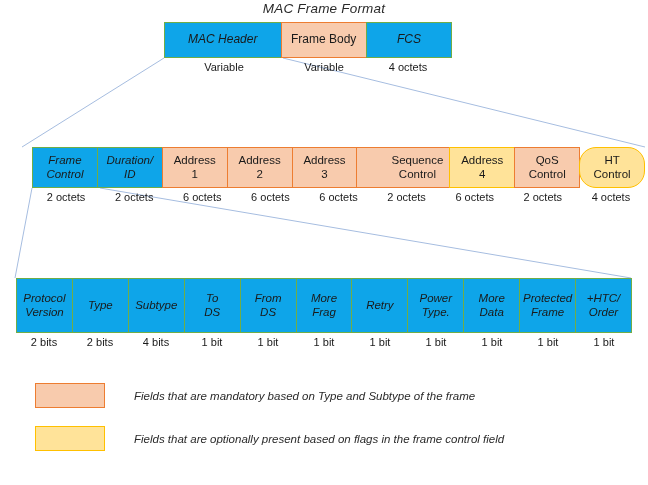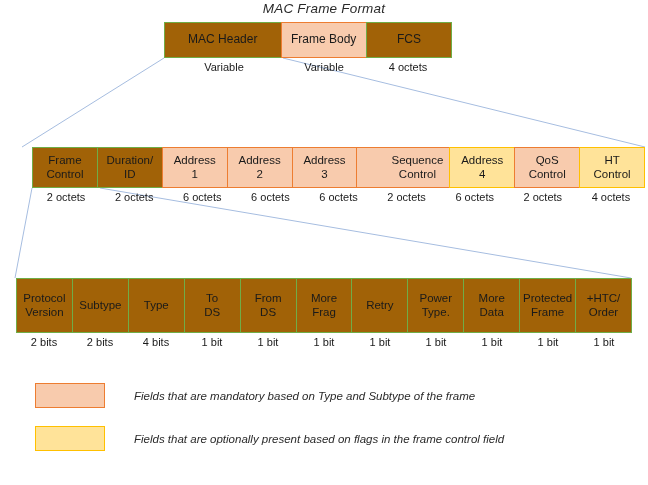--- a/index.html
+++ b/index.html
@@ -54,21 +54,21 @@
     text-align: center;
     font-size: 11.5px;
     line-height: 13.5px;
     border: 1px solid #70AD47;
     margin-left: -1px;
     padding: 1px 2px;
     overflow: hidden;
     white-space: pre-line;
   }
   .cell:first-child { margin-left: 0; }
-  .c-green  { background: #a16207; border-color: #70AD47; }
+  .c-green  { background: #0ea5e9; border-color: #70AD47; font-style: italic; }
   .c-orange { background: #F8CBAD; border-color: #ED7D31; }
   .c-yellow { background: #FFE399; border-color: #FFC000; }
 
   
   .sizes {
     position: absolute;
     display: flex;
     box-sizing: border-box;
   }
   .size {
@@ -160,40 +160,40 @@
       <div class="cell c-orange" style="flex: 1 1 0px;">Address
 2</div>
       <div class="cell c-orange" style="flex: 1 1 0px;">Address
 3</div>
       <div class="cell c-orange" style="flex: 1 1 0px; padding-left: 30px;">Sequence
 Control</div>
       <div class="cell c-yellow" style="flex: 1 1 0px;">Address
 4</div>
       <div class="cell c-orange" style="flex: 1 1 0px;">QoS
 Control</div>
-      <div class="cell c-yellow" style="flex: 1 1 0px;">HT
+      <div class="cell c-yellow" style="flex: 1 1 0px; border-radius: 17px;">HT
 Control</div>
     </div>
   <div class="sizes" id="row2-sizes">
       <div class="size" style="flex: 1 1 0px;">2 octets</div>
       <div class="size" style="flex: 1 1 0px;">2 octets</div>
       <div class="size" style="flex: 1 1 0px;">6 octets</div>
       <div class="size" style="flex: 1 1 0px;">6 octets</div>
       <div class="size" style="flex: 1 1 0px;">6 octets</div>
       <div class="size" style="flex: 1 1 0px;">2 octets</div>
       <div class="size" style="flex: 1 1 0px;">6 octets</div>
       <div class="size" style="flex: 1 1 0px;">2 octets</div>
       <div class="size" style="flex: 1 1 0px;">4 octets</div>
     </div>
 
   <div class="row" id="row3">
       <div class="cell c-green" style="flex: 1 1 0px;">Protocol
 Version</div>
+      <div class="cell c-green" style="flex: 1 1 0px;">Type</div>
       <div class="cell c-green" style="flex: 1 1 0px;">Subtype</div>
-      <div class="cell c-green" style="flex: 1 1 0px;">Type</div>
       <div class="cell c-green" style="flex: 1 1 0px;">To
 DS</div>
       <div class="cell c-green" style="flex: 1 1 0px;">From
 DS</div>
       <div class="cell c-green" style="flex: 1 1 0px;">More
 Frag</div>
       <div class="cell c-green" style="flex: 1 1 0px;">Retry</div>
       <div class="cell c-green" style="flex: 1 1 0px;">Power
 Type.</div>
       <div class="cell c-green" style="flex: 1 1 0px;">More

